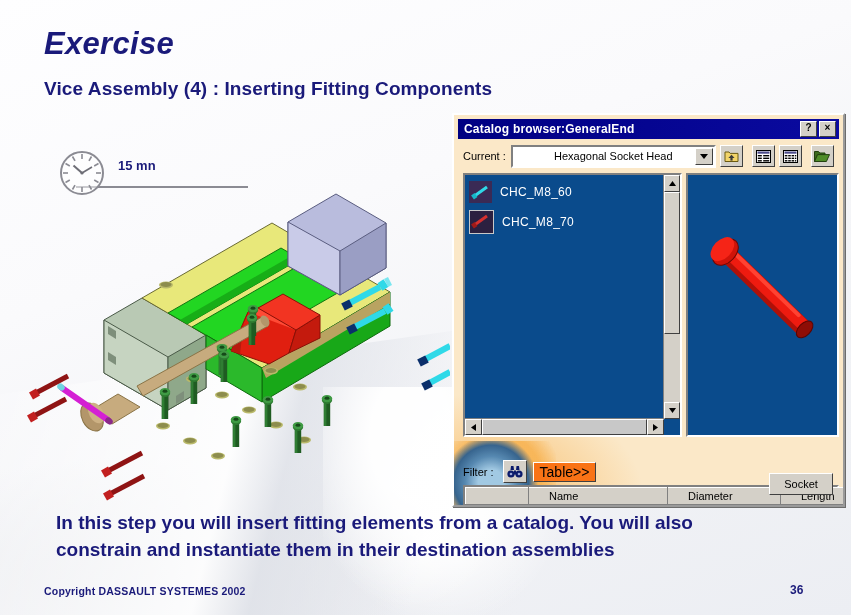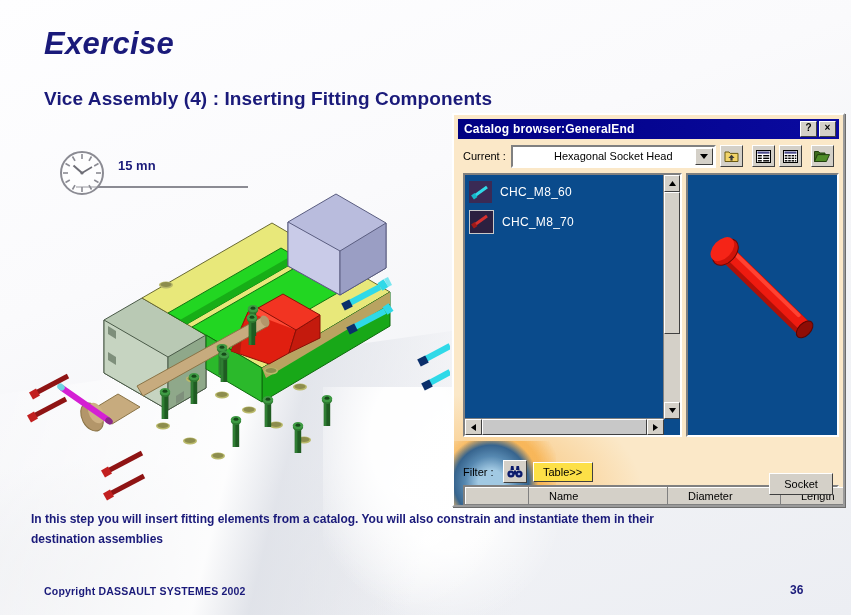--- a/index.html
+++ b/index.html
@@ -27,26 +27,26 @@
     background:radial-gradient(ellipse at 40% 20%, rgba(255,255,255,.95) 0 22%, rgba(255,255,255,0) 62%);
   }
 
   
   .title{
     position:absolute;left:44px;top:26px;
     font-size:31px;font-style:italic;font-weight:bold;color:#1a1a7a;
     letter-spacing:.3px;
   }
   .subtitle{
-    position:absolute;left:44px;top:88px;
+    position:absolute;left:44px;top:78px;
     font-size:19px;font-weight:bold;color:#1a1a7a;letter-spacing:.1px;
   }
   .bodytext{
-    position:absolute;left:31px;top:509px;width:690px;
-    font-size:12px;font-weight:bold;color:#1a1a7a;line-height:20px;
+    position:absolute;left:56px;top:509px;width:690px;
+    font-size:19px;font-weight:bold;color:#1a1a7a;line-height:27px;
   }
   .copyright{
     position:absolute;left:44px;top:585px;
     font-size:10.5px;font-weight:bold;color:#1a1a7a;letter-spacing:.2px;
   }
   .pagenum{
     position:absolute;left:790px;top:583px;
     font-size:12px;font-weight:bold;color:#1a1a7a;
   }
 
@@ -166,23 +166,23 @@
     border:2px solid;border-color:#808080 #fff #fff #808080;
     display:flex;align-items:center;padding-left:3px;font-size:11px;color:#000;
     overflow:hidden;white-space:nowrap;
   }
   .binoc{
     width:22px;height:21px;background:#d4d0c8;margin-left:5px;
     border:1px solid;border-color:#ffffff #404040 #404040 #ffffff;
     display:flex;align-items:center;justify-content:center;
   }
   .tablebtn{
-    margin-left:6px;height:18px;min-width:46px;padding:0 6px;background:#fde047;
+    margin-left:6px;height:18px;min-width:46px;padding:0 6px;background:#f97316;
     border:1px solid;border-color:#ffffff #404040 #404040 #ffffff;
-    font-size:11px;display:flex;align-items:center;justify-content:center;color:#000;
+    font-size:14px;display:flex;align-items:center;justify-content:center;color:#000;
   }
 
   .grid{
     position:absolute;left:9px;top:370px;width:372px;height:87px;background:#fff;
     border:2px solid;border-color:#808080 #fff #fff #808080;
     font-size:11px;
   }
   .grid table{border-collapse:collapse;width:100%;table-layout:fixed;}
   .grid th{
     background:#d4d0c8;border:1px solid;border-color:#fff #808080 #808080 #fff;

